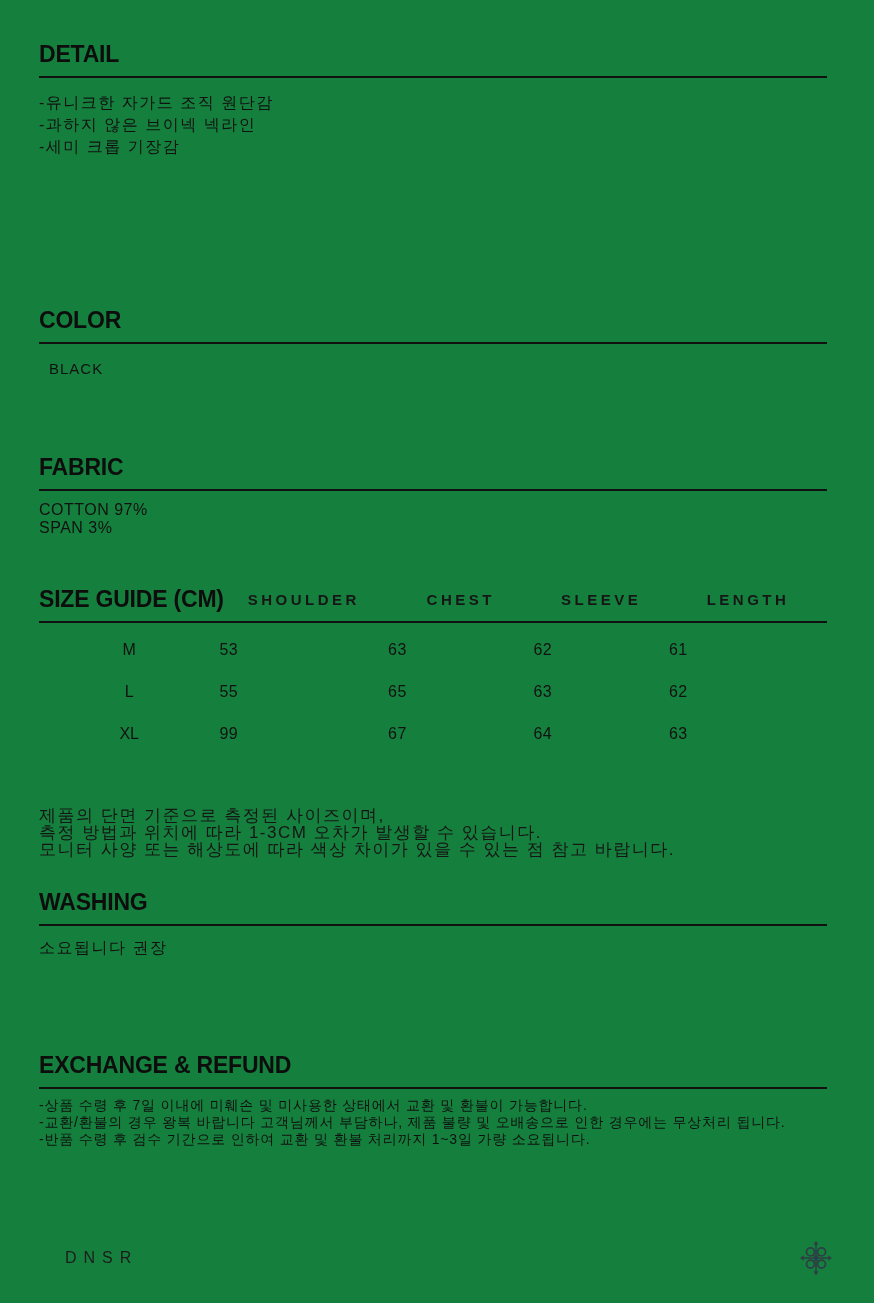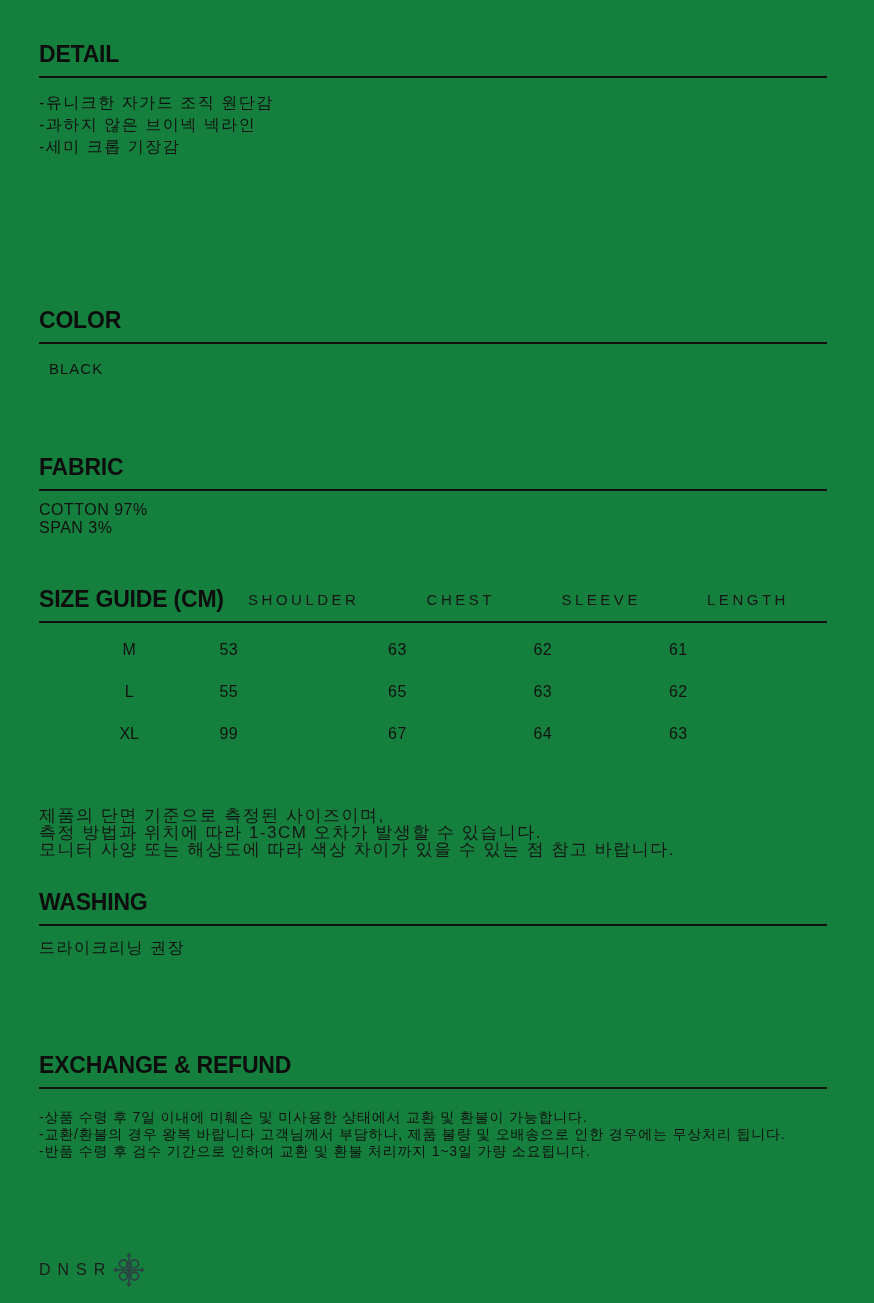--- a/index.html
+++ b/index.html
@@ -62,20 +62,21 @@
     grid-template-columns: 22.9% 21.4% 18.45% 17.2% 20.05%;
     align-items: center;
   }
   .sg-head-row { height: 28px; }
   .sg-col-label {
     text-align: center;
     font-size: 15px;
     letter-spacing: 3.5px;
     color: #161616;
     white-space: nowrap;
+    font-weight: bold;
   }
   .sg-body { margin-top: 6px; }
   .sg-row { height: 42px; }
   .sg-cell {
     text-align: left;
     font-size: 16px;
     letter-spacing: 0.5px;
     color: #111111;
   }
   .sg-size-cell { text-align: center; font-size: 16px; }
@@ -89,34 +90,36 @@
   }
   
   .sec-washing { margin-top: 30px; }
   .washing-text {
     margin-top: 12px;
     font-size: 16px;
     letter-spacing: 1.5px;
   }
   
   .sec-exchange { margin-top: 92px; }
-  .xr-lines { margin-top: 20px; }
+  .xr-lines { margin-top: 8px; }
   .xr-lines .line {
     font-size: 14px;
     line-height: 17px;
     letter-spacing: 0.8px;
     white-space: nowrap;
     color: #101010;
   }
   
   .footer {
     margin-top: 88px;
     display: flex;
+    justify-content: space-between;
     align-items: center;
     height: 44px;
+    margin-left: 26px;
   }
   .brand {
     font-size: 16px;
     font-weight: 500;
     letter-spacing: 7px;
     color: #1c1c1c;
   }
   .fleuron { width: 34px; height: 42px; display: block; margin-right: -6px; }
 </style>
 </head>
@@ -184,21 +187,21 @@
     <div class="sg-notes">
       <div class="line">제품의 단면 기준으로 측정된 사이즈이며,</div>
       <div class="line">측정 방법과 위치에 따라 1-3CM 오차가 발생할 수 있습니다.</div>
       <div class="line">모니터 사양 또는 해상도에 따라 색상 차이가 있을 수 있는 점 참고 바랍니다.</div>
     </div>
   </section>
 
   <section class="sec-washing">
     <h2 class="sec-heading">WASHING</h2>
     <hr class="rule">
-    <div class="washing-text">드라이크리닝 권장</div>
+    <div class="washing-text">소요됩니다 권장</div>
   </section>
 
   <section class="sec-exchange">
     <h2 class="sec-heading">EXCHANGE &amp; REFUND</h2>
     <hr class="rule">
     <div class="xr-lines">
       <div class="line">-상품 수령 후 7일 이내에 미훼손 및 미사용한 상태에서 교환 및 환불이 가능합니다.</div>
       <div class="line">-교환/환불의 경우 왕복 바랍니다 고객님께서 부담하나, 제품 불량 및 오배송으로 인한 경우에는 무상처리 됩니다.</div>
       <div class="line">-반품 수령 후 검수 기간으로 인하여 교환 및 환불 처리까지 1~3일 가량 소요됩니다.</div>
     </div>

